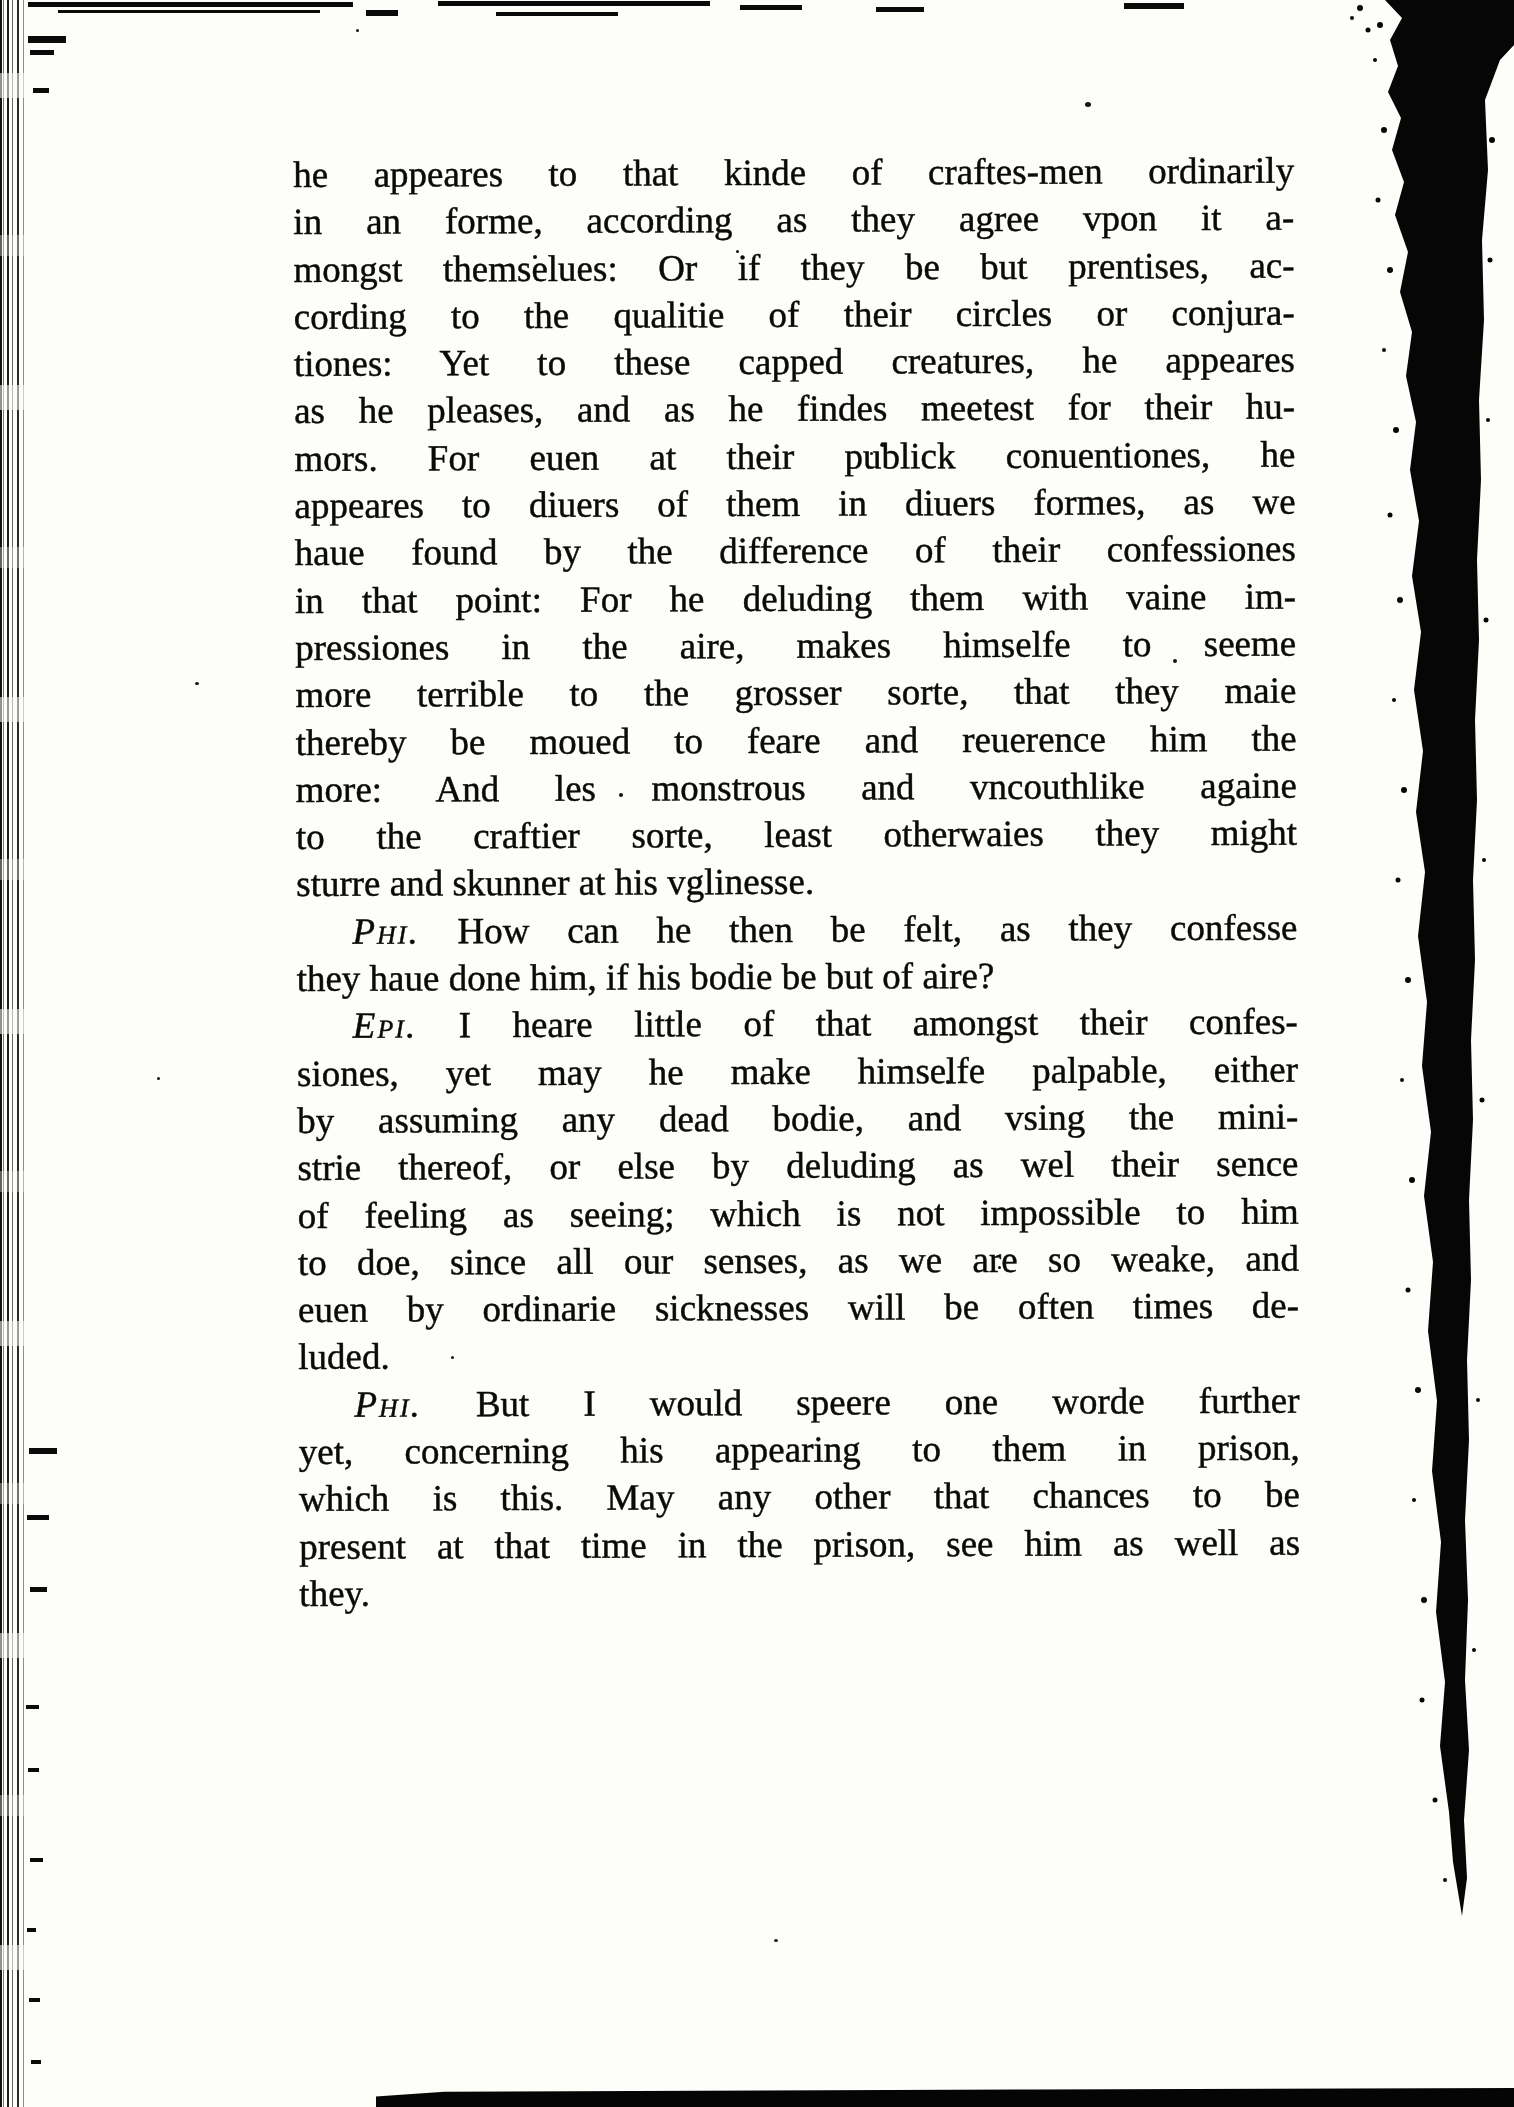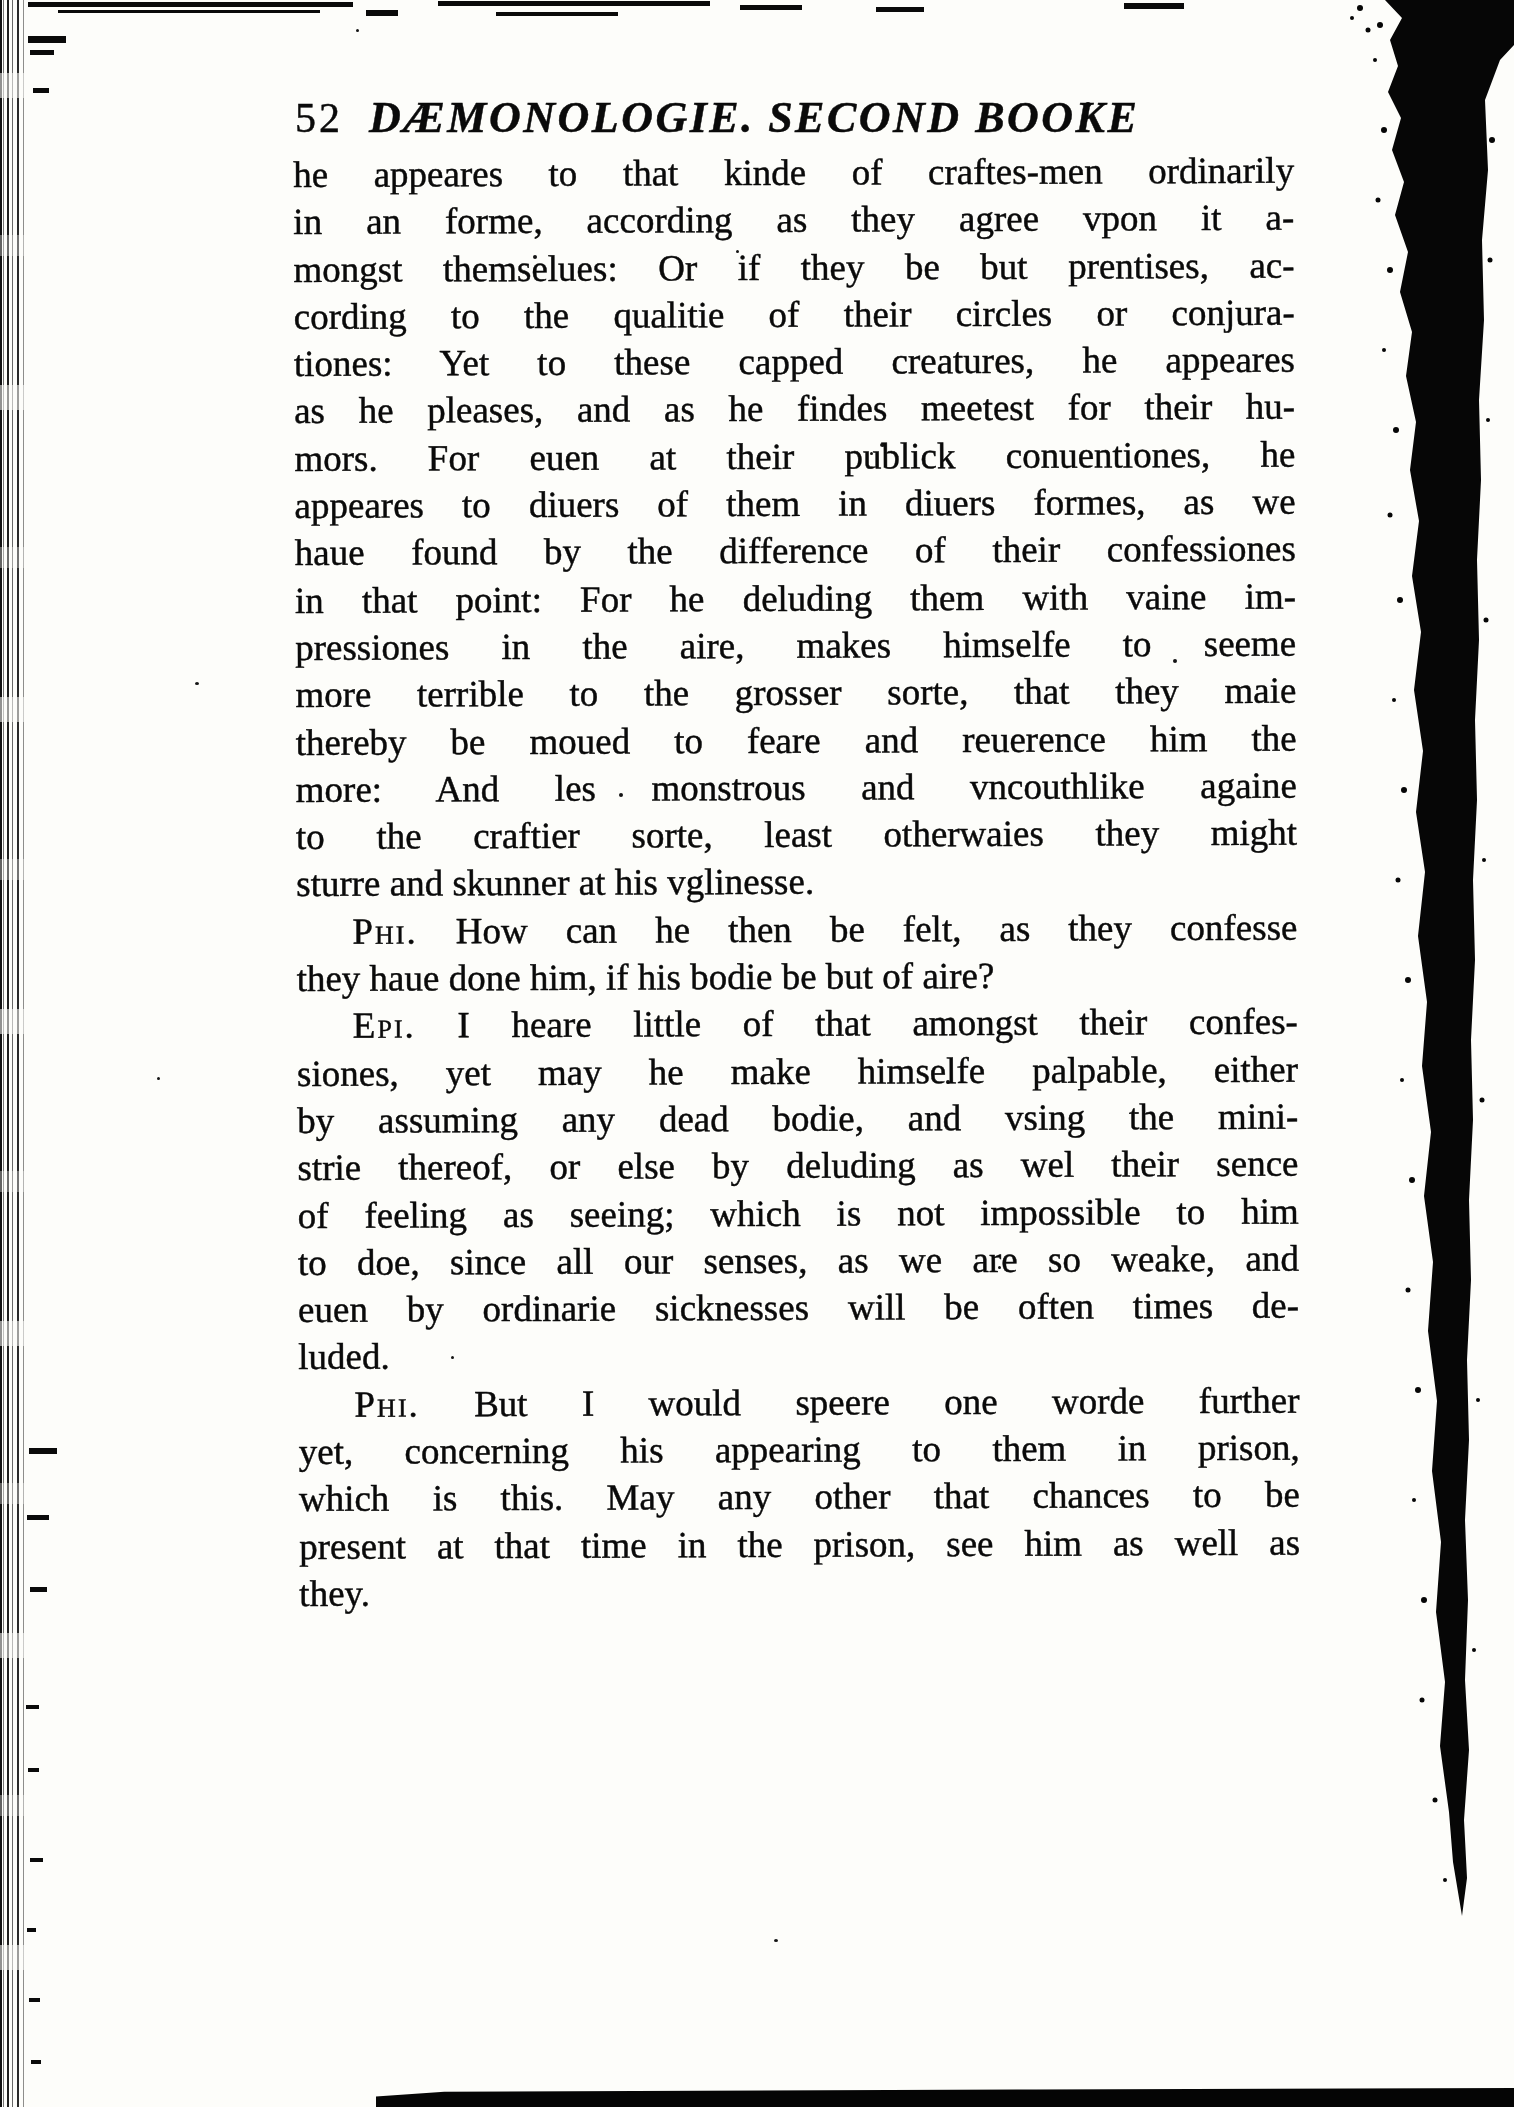--- a/index.html
+++ b/index.html
@@ -14,21 +14,21 @@
   .pagenum{font-size:42px;letter-spacing:3px;margin-right:26px;}
   .title{font-style:italic;font-weight:700;font-size:44px;letter-spacing:2.5px;}
   .bodytext{
     position:absolute;left:293px;top:151px;width:1001px;
     font-size:37px;line-height:47.3px;
     transform:rotate(-0.25deg);transform-origin:left top;
   }
   .line{text-align:justify;text-align-last:justify;}
   .line.last{text-align-last:left;}
   .line.indent{padding-left:56px;}
-  .speaker{font-variant:small-caps;letter-spacing:2px;}
+  .speaker{font-variant:small-caps;letter-spacing:2px;font-style:italic;}
   
   .noise-left{
     position:absolute;left:0;top:0;width:30px;height:2107px;
     background:
       repeating-linear-gradient(0deg,
         transparent 0 137px, rgba(253,253,250,.55) 137px 162px,
         transparent 162px 291px, rgba(253,253,250,.35) 291px 312px),
       repeating-linear-gradient(90deg,
         rgba(5,5,5,.95) 0 2px, transparent 2px 3px,
         rgba(5,5,5,.55) 3px 4px, transparent 4px 7px,
@@ -124,23 +124,20 @@
   <div class="speck" style="left:946px;top:1080px;width:4px;height:4px;"></div>
   <div class="speck" style="left:1173px;top:659px;width:4px;height:4px;"></div>
   <div class="speck" style="left:451px;top:1356px;width:3px;height:3px;"></div>
   <div class="speck" style="left:1119px;top:1493px;width:3px;height:3px;"></div>
   <div class="speck" style="left:157px;top:1077px;width:3px;height:3px;"></div>
   <div class="speck" style="left:774px;top:1939px;width:4px;height:3px;"></div>
   <div class="speck" style="left:356px;top:29px;width:3px;height:3px;"></div>
   <div class="speck" style="left:736px;top:250px;width:3px;height:3px;"></div>
   <div class="speck" style="left:998px;top:1266px;width:3px;height:3px;"></div>
 
-  <div class="header">
-    <span class="pagenum">52</span><span class="title">DÆMONOLOGIE. SECOND BOOKE</span>
-  </div>
 
   <div class="bodytext">
 
     <div class="line">he appeares to that kinde of craftes-men ordinarily</div>
     <div class="line">in an forme, according as they agree vpon it a-</div>
     <div class="line">mongst themselues: Or if they be but prentises, ac-</div>
     <div class="line">cording to the qualitie of their circles or conjura-</div>
     <div class="line">tiones: Yet to these capped creatures, he appeares</div>
     <div class="line">as he pleases, and as he findes meetest for their hu-</div>
     <div class="line">mors. For euen at their publick conuentiones, he</div>

